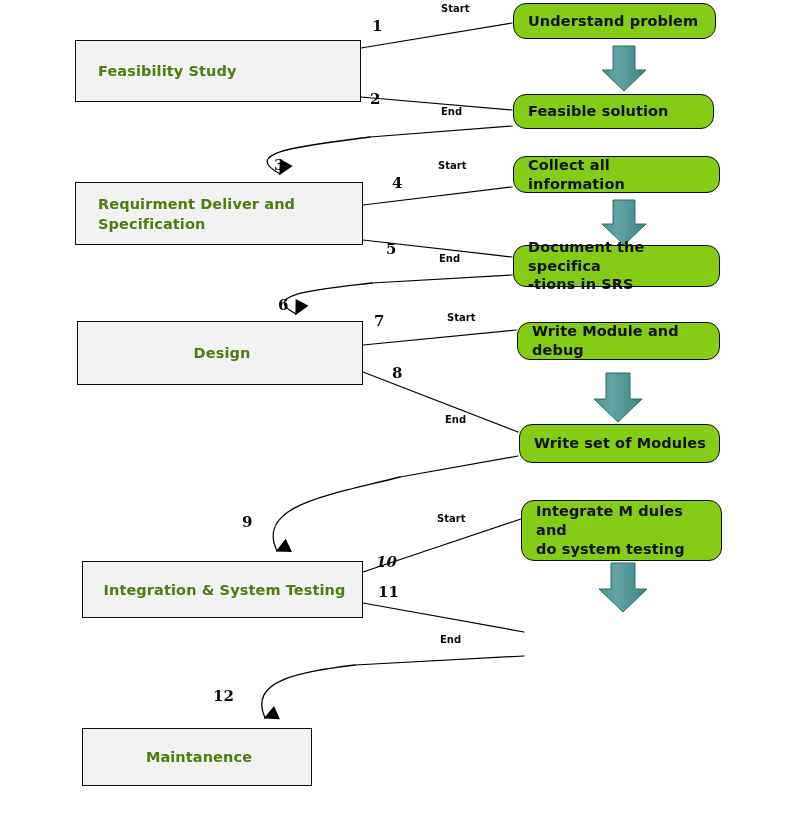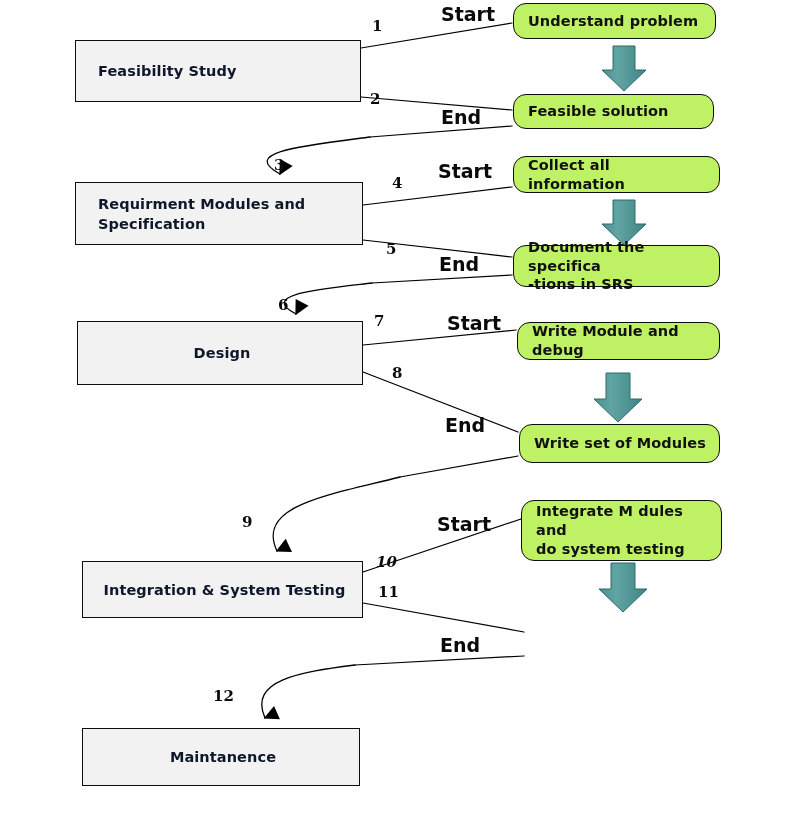--- a/index.html
+++ b/index.html
@@ -31,32 +31,32 @@
     background: #f2f2f2;
     border: 1.6px solid #0d0d0d;
     display: flex;
     align-items: center;
     padding-left: 22px;
     padding-right: 10px;
   }
   .phase-box .phase-label {
     font-weight: bold;
     font-size: 14.5px;
-    color: #0f172a;
+    color: #4d7c0f;
     line-height: 1.38;
     letter-spacing: 0.1px;
   }
   .phase-box.centered {
     justify-content: center;
     padding-left: 14px;
   }
   .activity-box {
     position: absolute;
     box-sizing: border-box;
-    background: #bef264;
+    background: #84cc16;
     border: 1.4px solid #0d0d0d;
     border-radius: 13px;
     display: flex;
     align-items: center;
     padding-left: 14px;
     padding-right: 8px;
   }
   .activity-box .activity-label {
     font-weight: bold;
     font-size: 14.5px;
@@ -68,21 +68,21 @@
   .edge-number {
     position: absolute;
     font-weight: bold;
     font-size: 15px;
     color: #0a0a0a;
     font-family: "DejaVu Serif", "Liberation Serif", serif;
   }
   .edge-caption {
     position: absolute;
     font-weight: bold;
-    font-size: 19px;
+    font-size: 10px;
     color: #0a0a0a;
   }
 </style>
 </head>
 <body>
 
 <div id="diagram-root">
 
   <svg id="edge-layer" viewBox="0 0 793 831" width="793" height="831" xmlns="http://www.w3.org/2000/svg">
     <defs>
@@ -137,33 +137,33 @@
       <path d="M 606 373 L 630 373 L 630 399 L 642 399 L 618 422 L 594 399 L 606 399 Z" fill="url(#tealGrad)" stroke="#2e6b6b" stroke-width="1"></path>
       <path d="M 611 563 L 635 563 L 635 589 L 647 589 L 623 612 L 599 589 L 611 589 Z" fill="url(#tealGrad)" stroke="#2e6b6b" stroke-width="1"></path>
     </g>
   </svg>
 
   <div class="phase-box" style="left:75px; top:40px; width:286px; height:62px;">
     <span class="phase-label">Feasibility Study</span>
   </div>
 
   <div class="phase-box" style="left:75px; top:182px; width:288px; height:63px; white-space:pre-line;">
-    <span class="phase-label" style="white-space:pre-line;">Requirment Modules and
+    <span class="phase-label" style="white-space:pre-line;">Requirment Deliver and
 Specification</span>
   </div>
 
   <div class="phase-box centered" style="left:77px; top:321px; width:286px; height:64px;">
     <span class="phase-label">Design</span>
   </div>
 
   <div class="phase-box centered" style="left:82px; top:561px; width:281px; height:57px;">
     <span class="phase-label">Integration &amp; System Testing</span>
   </div>
 
-  <div class="phase-box centered" style="left:82px; top:728px; width:278px; height:58px;text-align:center;">
+  <div class="phase-box centered" style="left:82px; top:728px; width:230px; height:58px;text-align:center;">
     <span class="phase-label">Maintanence</span>
   </div>
 
   <div class="activity-box" style="left:513px; top:3px; width:203px; height:36px;">
     <span class="activity-label">Understand problem</span>
   </div>
 
   <div class="activity-box" style="left:513px; top:156px; width:207px; height:37px;">
     <span class="activity-label">Collect all information</span>
   </div>

